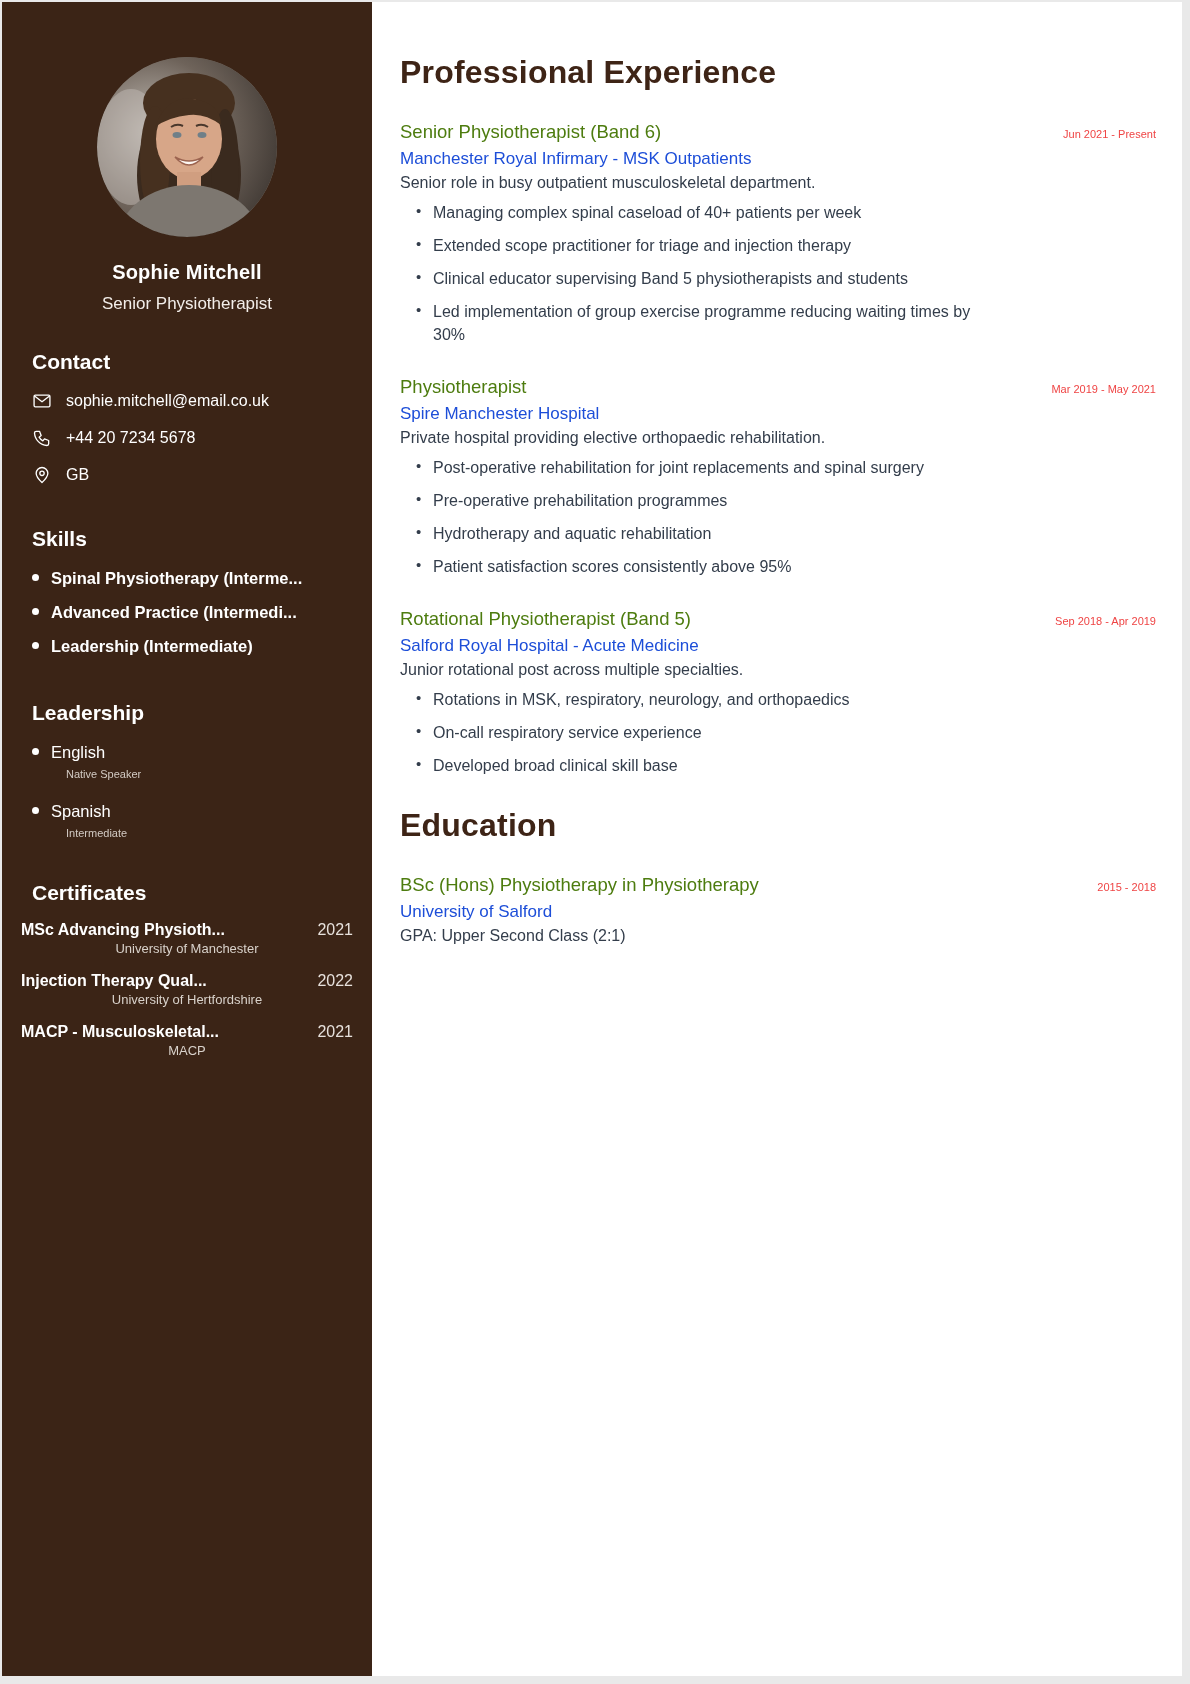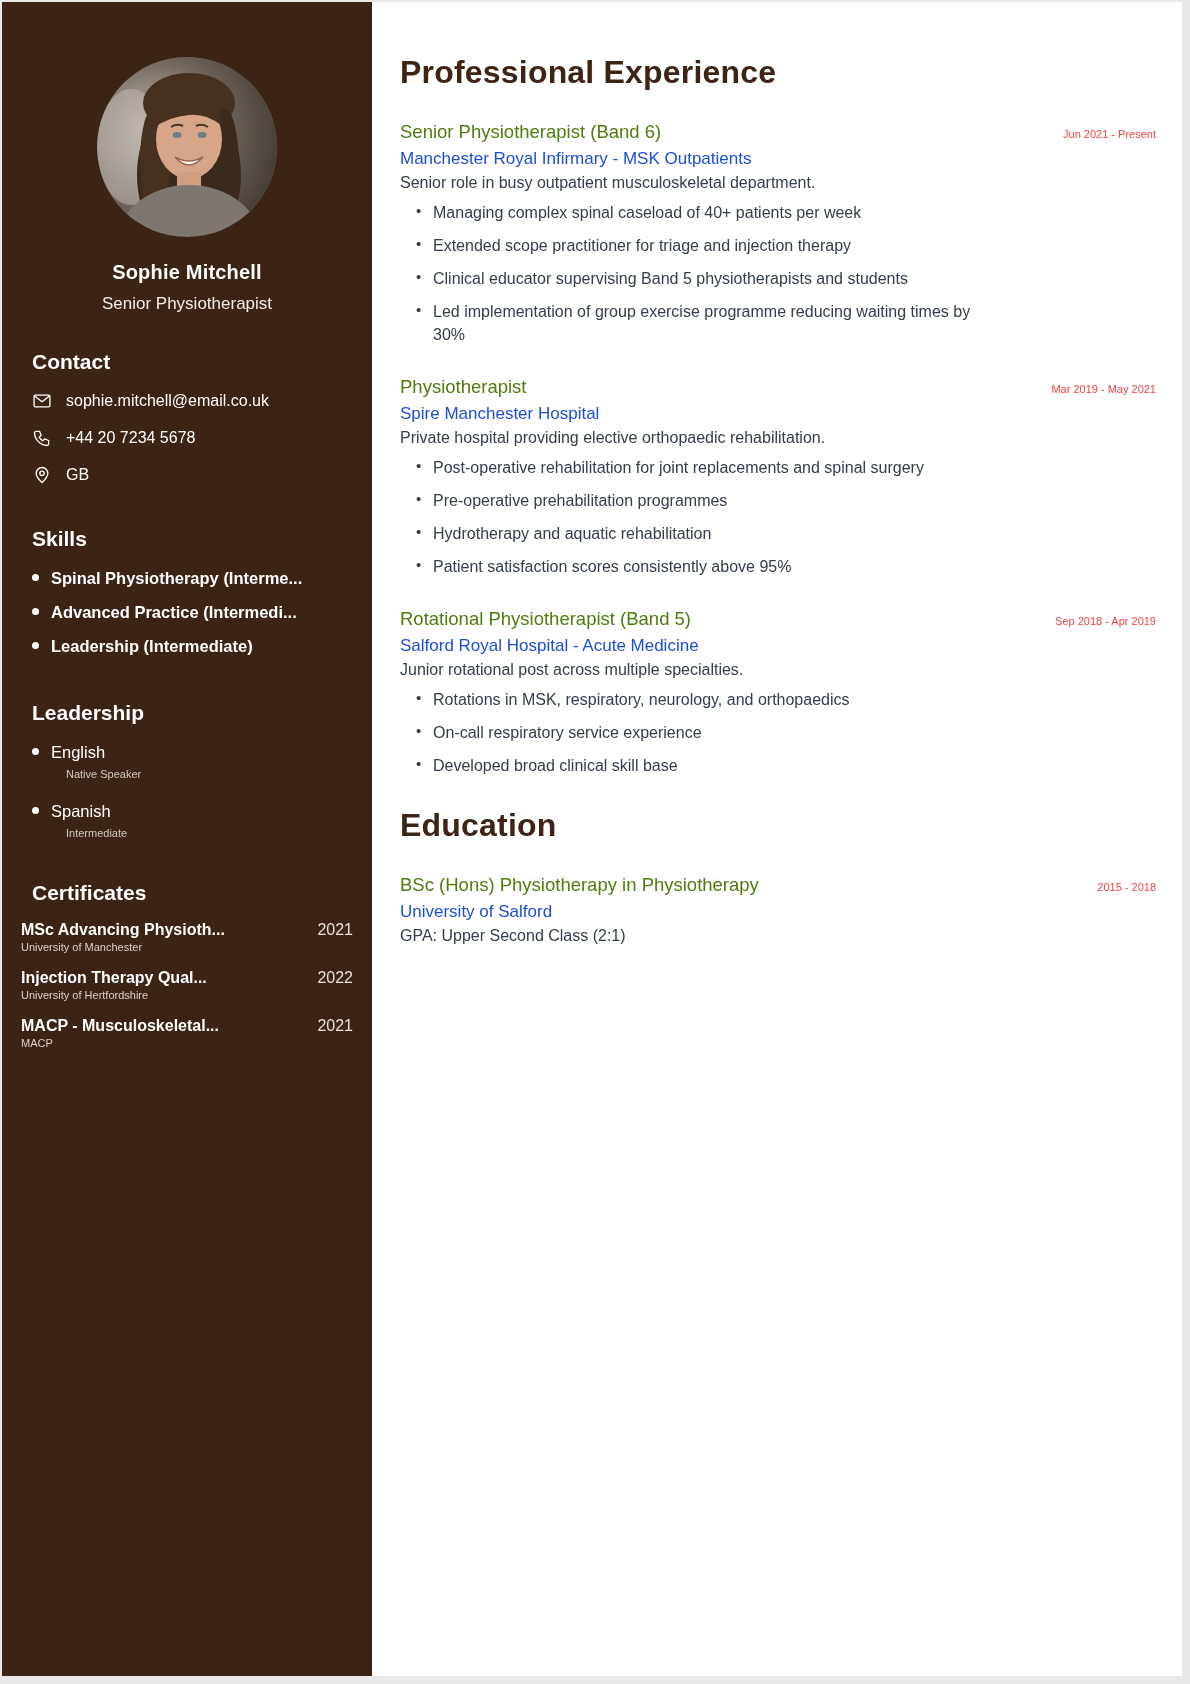--- a/index.html
+++ b/index.html
@@ -39,21 +39,21 @@
   ul.langs { list-style:none; margin:16px 0 0 0; padding:0; }
   ul.langs li { margin-bottom:20px; }
   .lang-top { display:flex; align-items:baseline; gap:12px; font-size:16.5px; font-weight:400; line-height:22px; }
   .lang-sub { margin:5px 0 0 34px; font-size:11px; color:#d2cac3; }
   .sec-certs { margin-top:42px; }
   .certs { margin:16px -11px 0 -11px; }
   .cert { margin-bottom:16px; }
   .cert-top { display:flex; justify-content:space-between; align-items:baseline; gap:10px; }
   .cert-name { font-size:16px; font-weight:700; white-space:nowrap; overflow:hidden; }
   .cert-year { font-size:16px; color:#e7e1dc; flex:0 0 auto; }
-  .cert-issuer { font-size:11px; color:#d9d2cb; margin-top:2px; }
+  .cert-issuer { font-size:13px; color:#d9d2cb; margin-top:2px;text-align:center; }
 
   
   .main { flex:1; padding:52px 26px 0 28px; color:#333d4b; }
   .main-h { margin:0 0 30px 0; font-size:32px; font-weight:700; color:#3e2416; letter-spacing:.2px; }
   .job { margin-bottom:30px; }
   .row-head { display:flex; justify-content:space-between; align-items:baseline; gap:12px; }
   .job-title { margin:0; font-size:18.5px; font-weight:400; color:#4d7c0f; }
   .job-date { font-size:11px; color:#ef4444; white-space:nowrap; }
   .company { margin-top:6px; font-size:17px; color:#1d4ed8; font-weight:500; }
   .desc { margin-top:5px; font-size:16px; color:#333d4b; }

